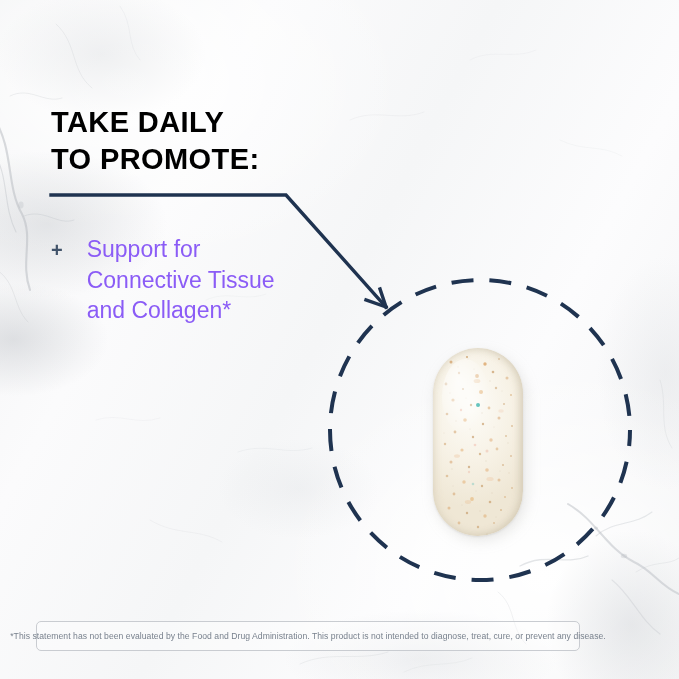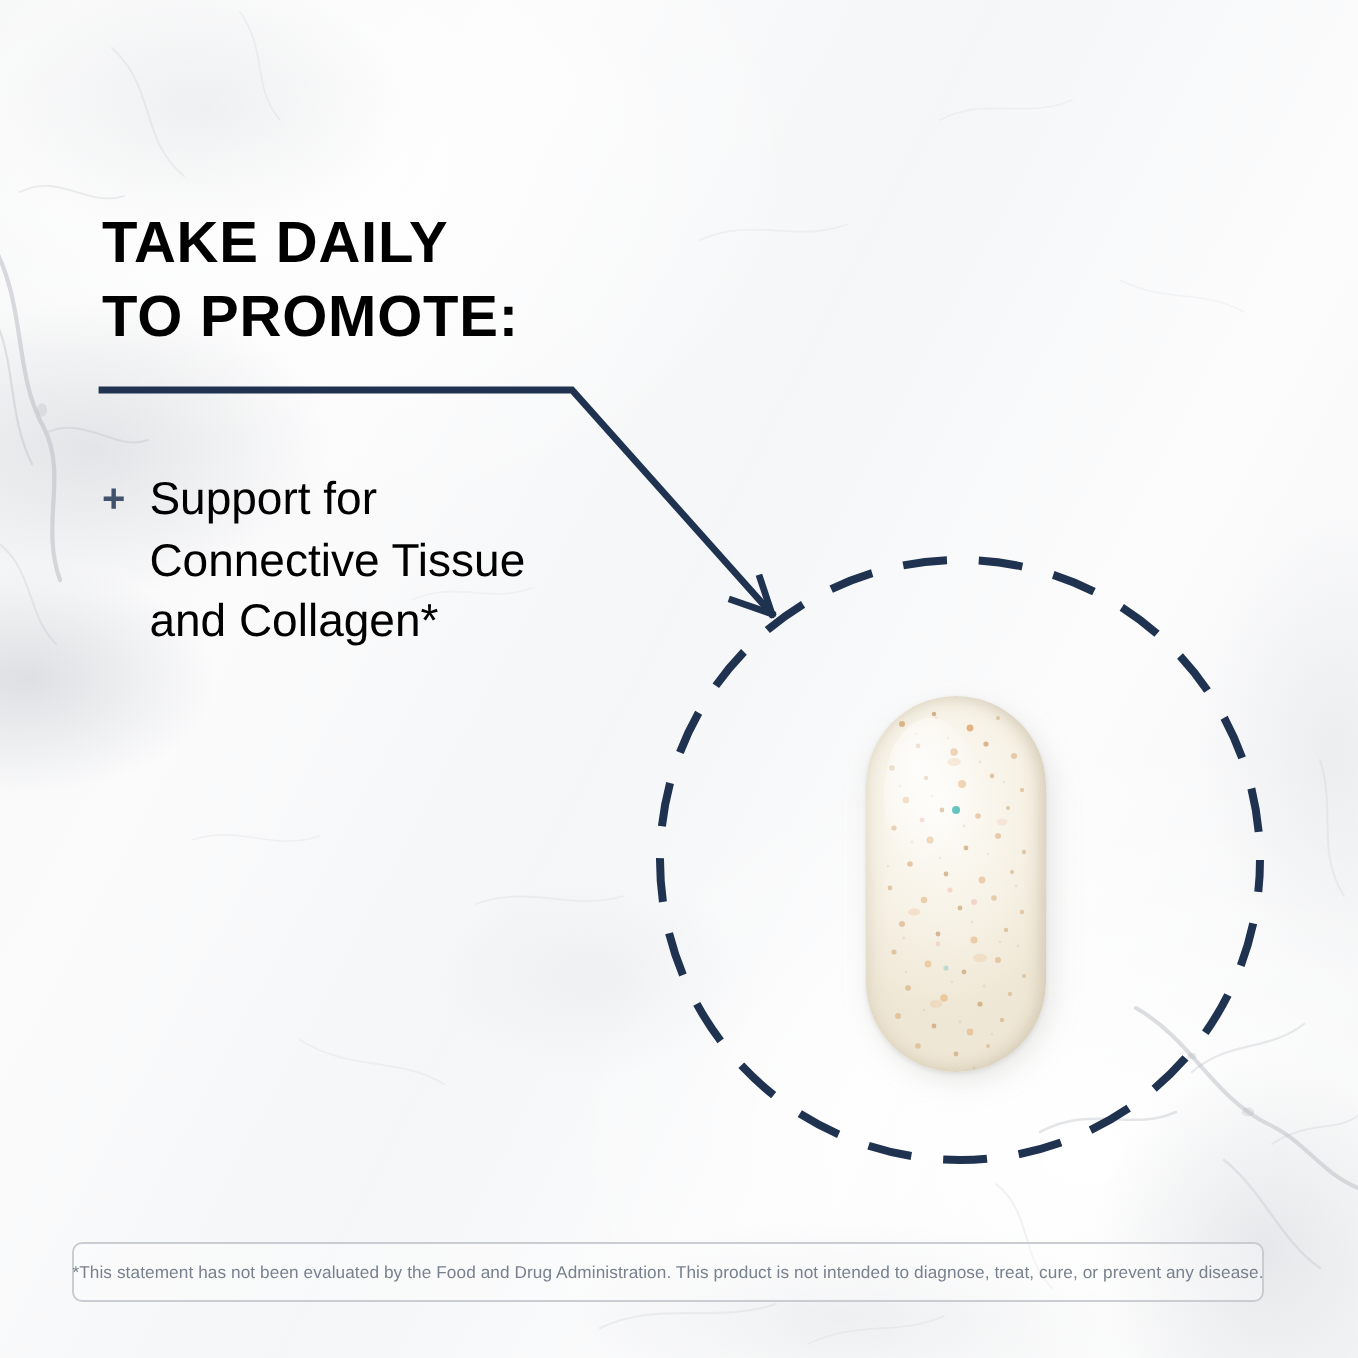--- a/index.html
+++ b/index.html
@@ -76,24 +76,25 @@
     gap: 12px;
   }
   #benefit .plus {
     color: #41536a;
     font-size: 20px;
     font-weight: bold;
     line-height: 1.0;
     padding-top: 6px;
   }
   #benefit .text {
-    color: #000000;
+    color: #8b5cf6;
     font-size: 23px;
     line-height: 1.33;
     white-space: pre-line;
+    margin-left: 12px;
   }
 
   
   #callout {
     position: absolute;
     left: 328px;
     top: 278px;
     width: 304px;
     height: 304px;
   }
@@ -135,21 +136,21 @@
     height: 40%;
     border-radius: 50%;
     background: radial-gradient(ellipse at 35% 30%, rgba(255,255,255,0.70) 0%, rgba(255,255,255,0) 72%);
   }
 
   
   #disclaimer {
     position: absolute;
     left: 36px;
     top: 621px;
-    width: 596px;
+    width: 544px;
     height: 30px;
     box-sizing: border-box;
     border: 1px solid #c9ccd1;
     border-radius: 5px;
     background: rgba(255,255,255,0.34);
     display: flex;
     align-items: center;
     justify-content: center;
   }
   #disclaimer .txt {

